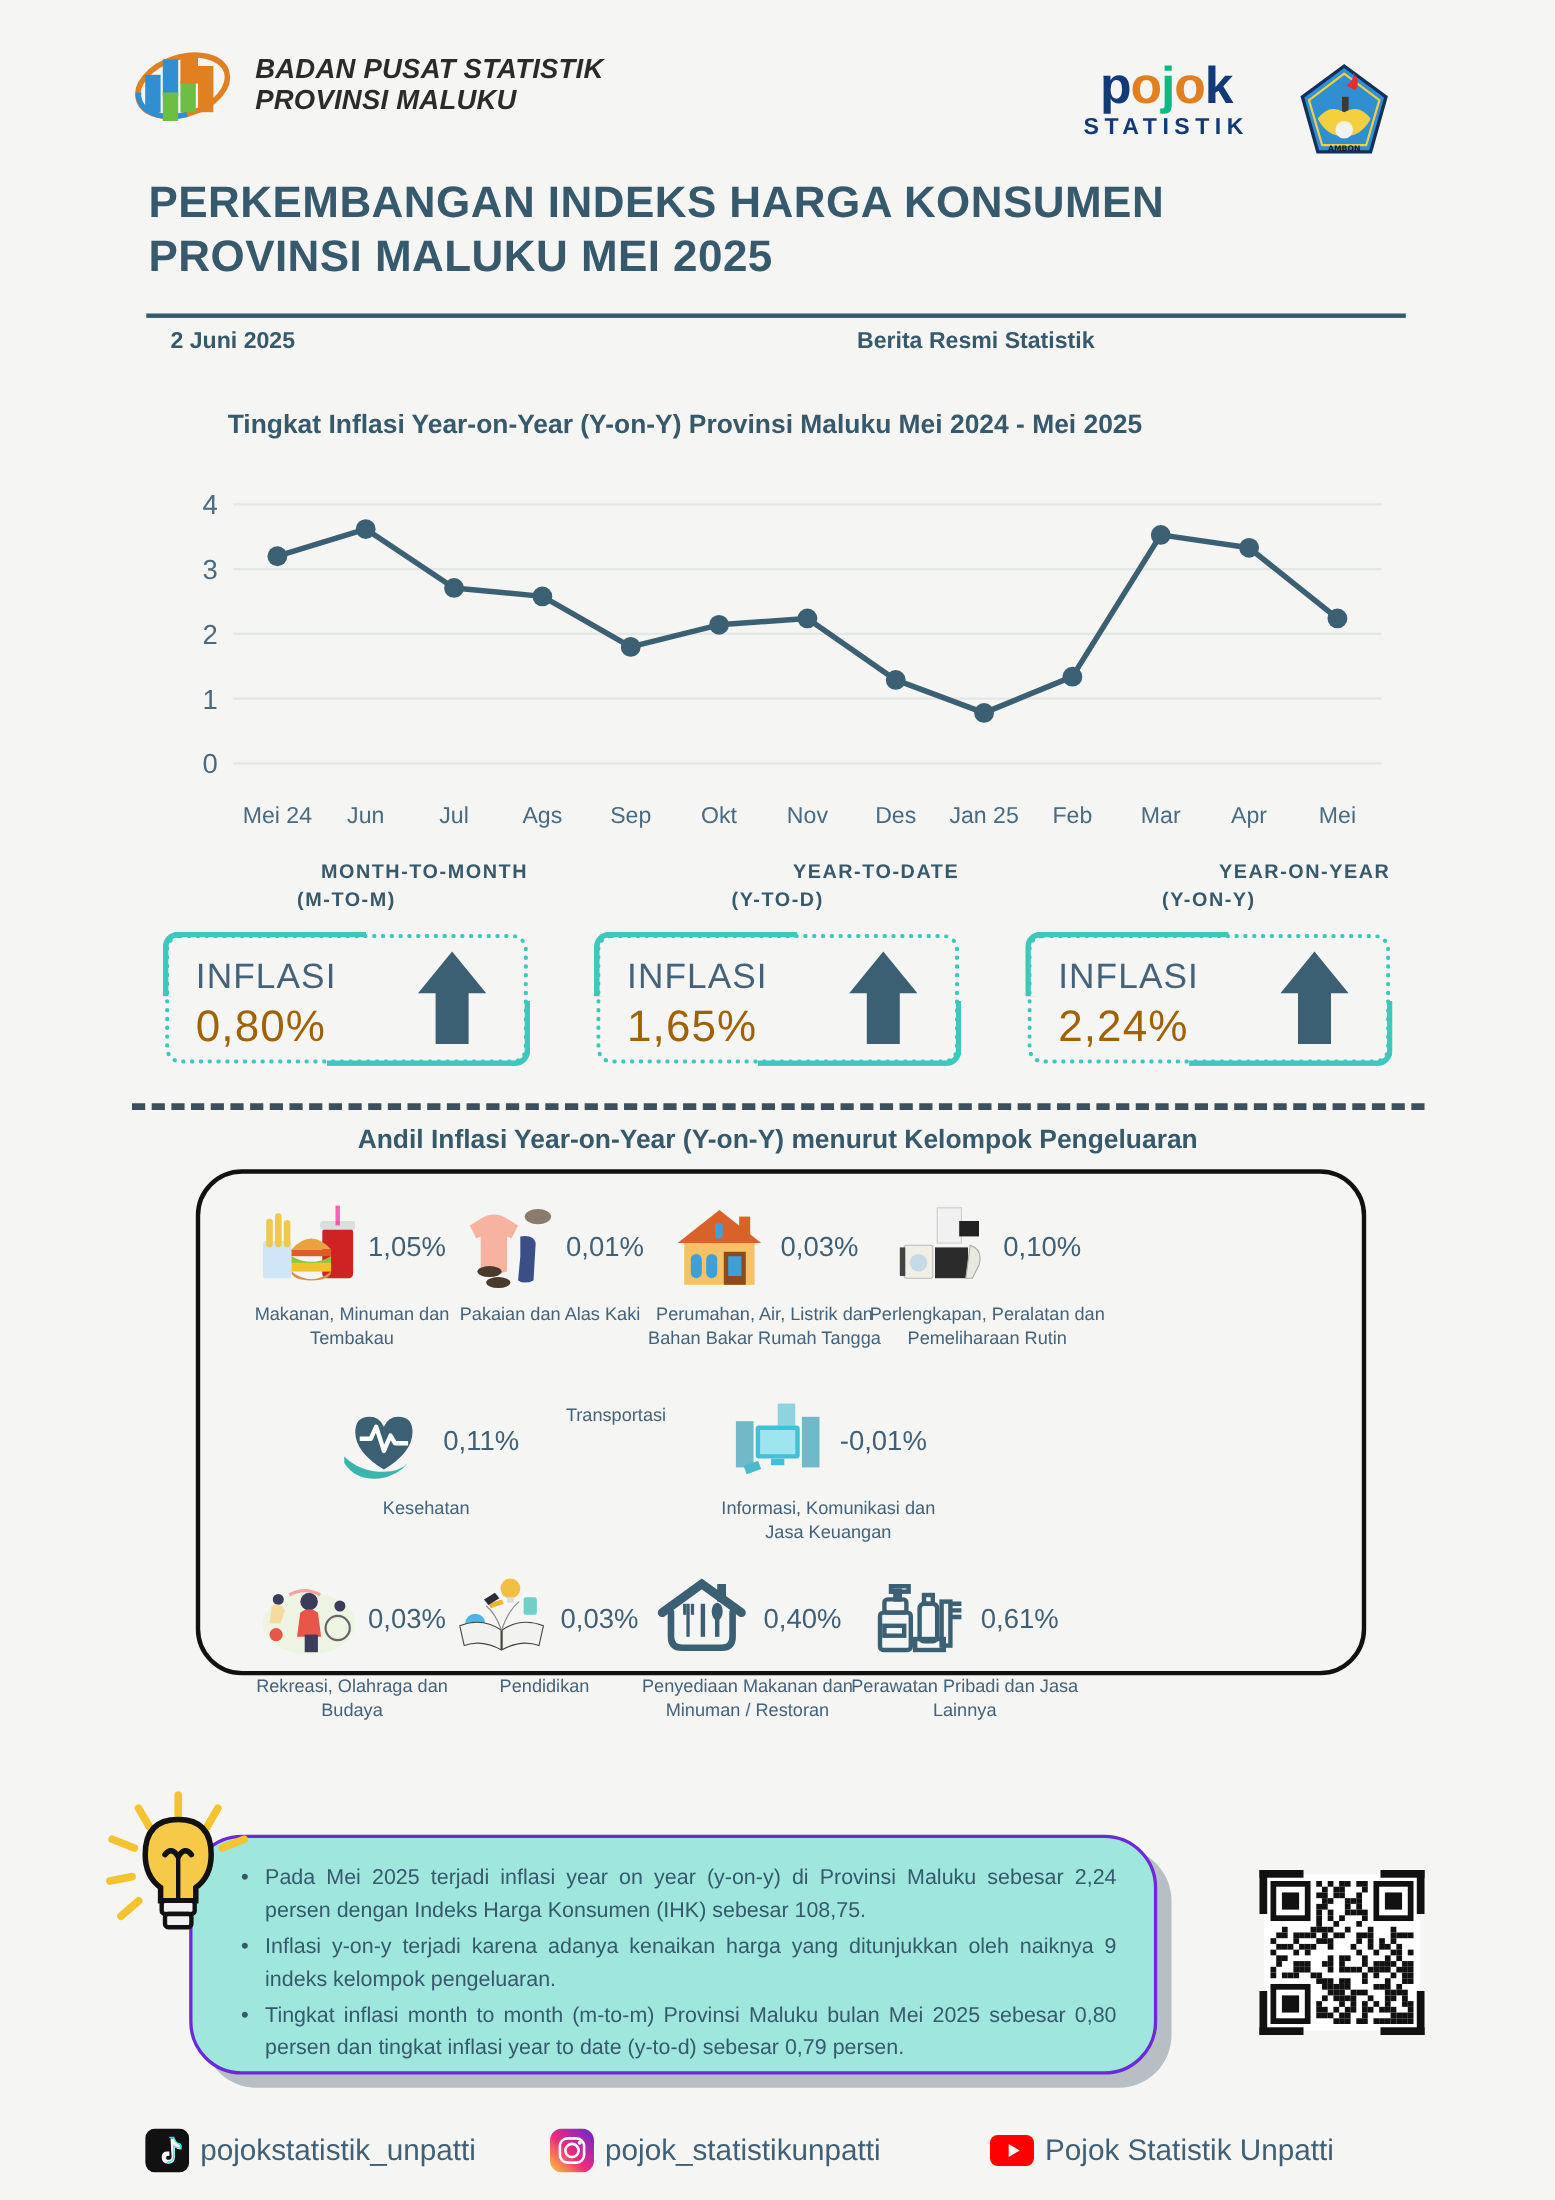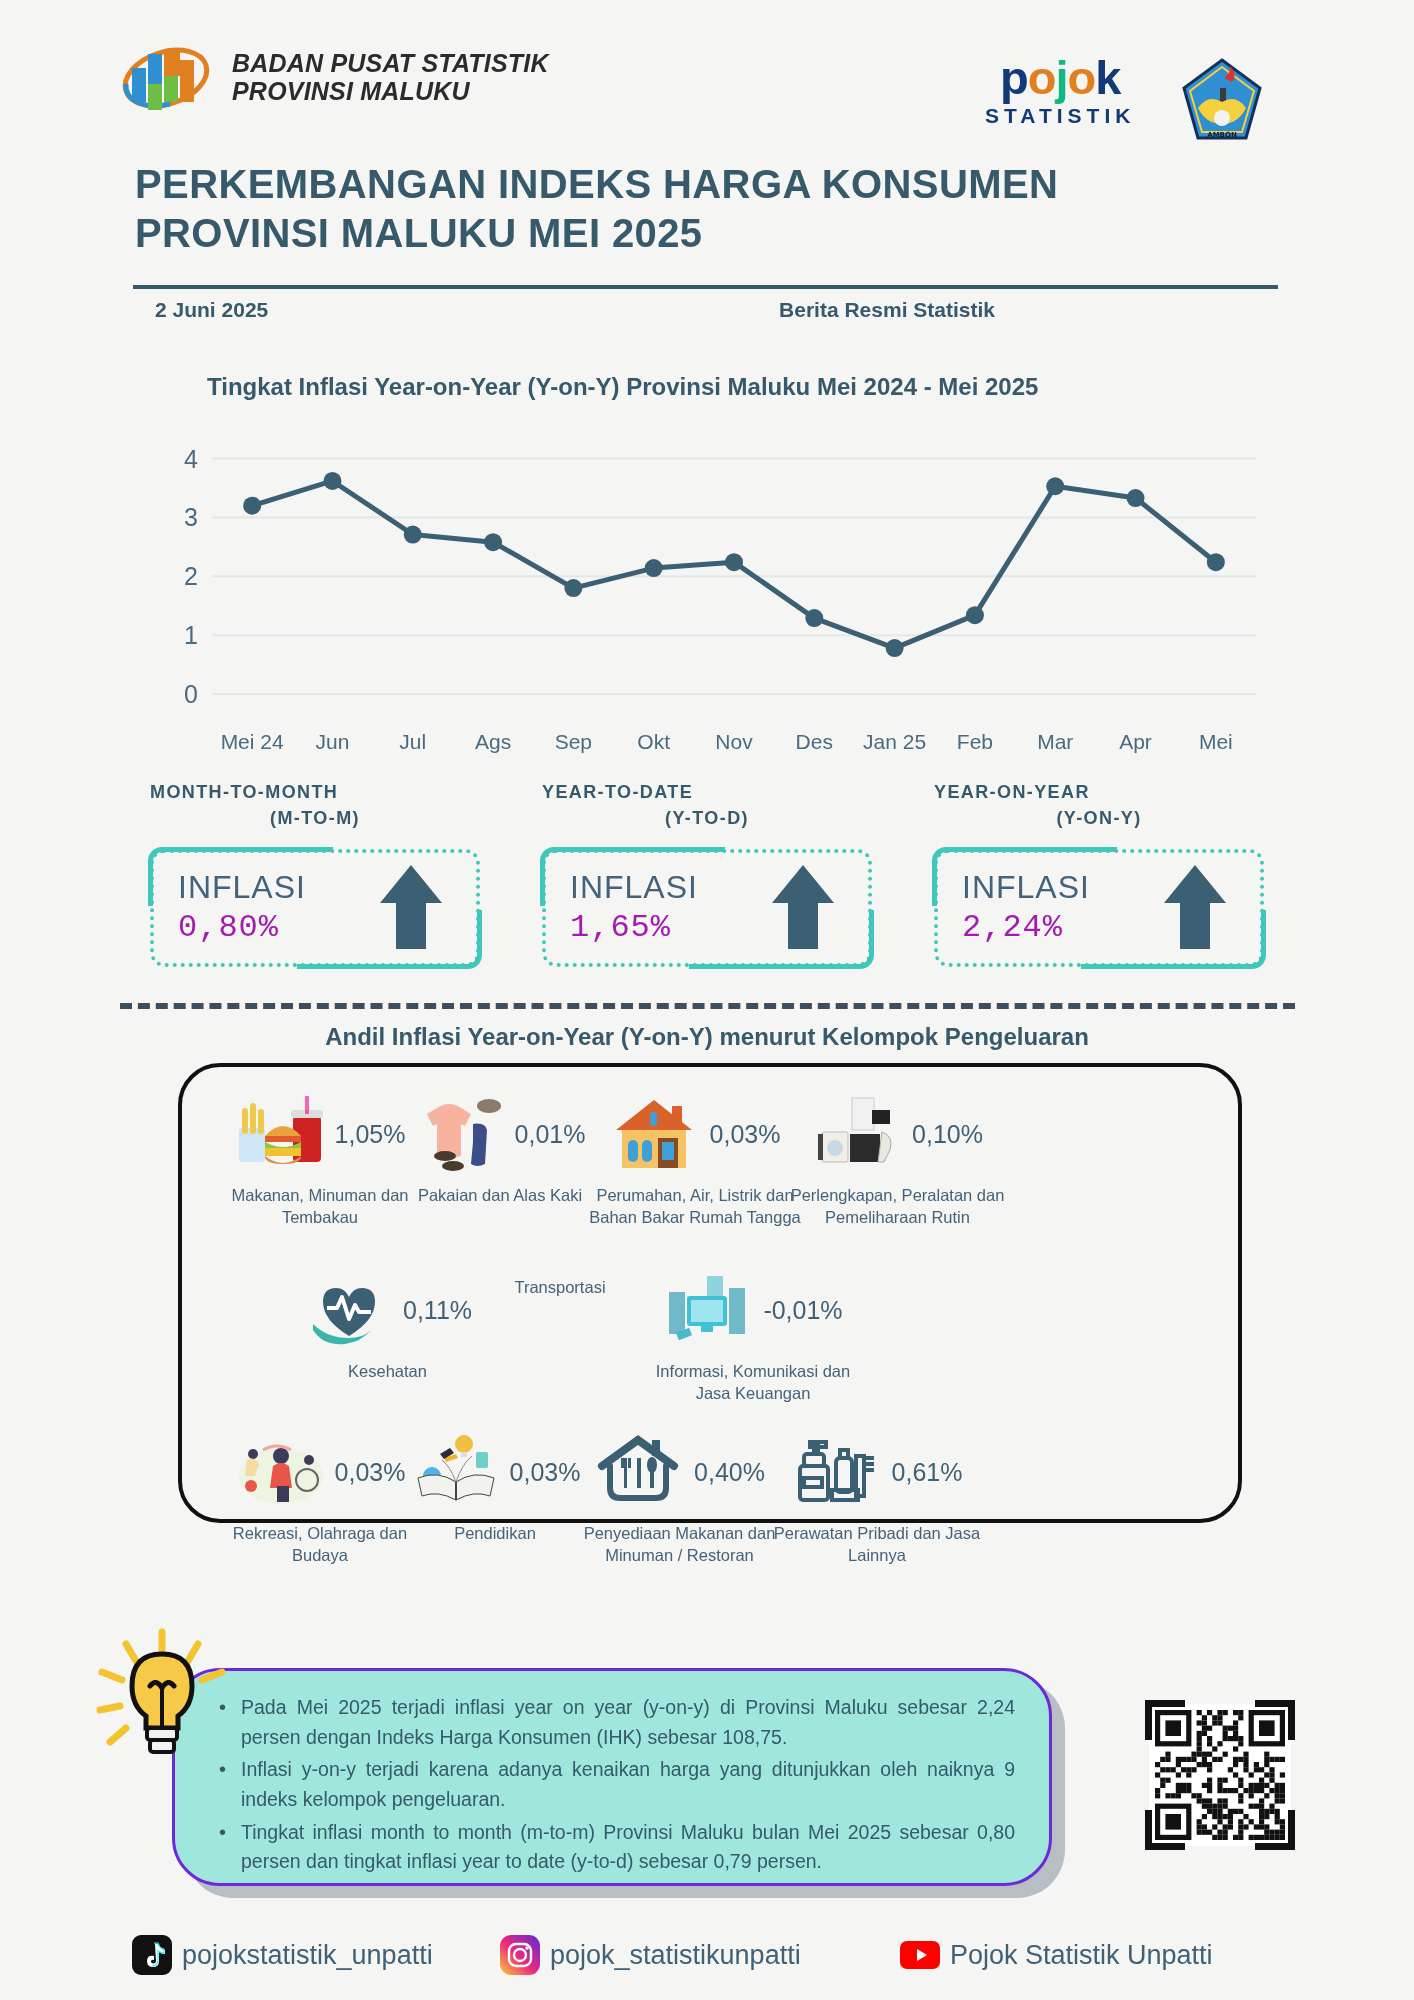--- a/index.html
+++ b/index.html
@@ -37,34 +37,34 @@
   
   .chart-title { position: absolute; left: 207px; top: 373px; font-size: 24px; font-weight: bold; color: #36596b; }
   .chart-box { position: absolute; left: 160px; top: 430px; width: 1110px; height: 310px; }
   .chart-svg { display: block; }
   .xaxis { position: absolute; left: 160px; top: 730px; width: 1110px; height: 40px; }
   .xaxis span { position: absolute; font-size: 21px; color: #4a6a80; transform: translateX(-50%); white-space: nowrap; }
 
   
   .cards { position: absolute; left: 150px; top: 782px; width: 1115px; height: 210px; }
   .card { position: absolute; width: 330px; }
-  .card-h1 { text-align: left; font-size: 18px; font-weight: bold; color: #36596b; letter-spacing: 1.4px; }
+  .card-h1 { text-align: right; font-size: 18px; font-weight: bold; color: #36596b; letter-spacing: 1.4px; }
   .card-h2 { text-align: center; font-size: 18px; font-weight: bold; color: #36596b; letter-spacing: 1.4px; margin-top: 5px; }
   .card-body { position: relative; margin-top: 20px; height: 118px; }
   .dotted-frame {
     position: absolute; inset: 0;
     border: 4px dotted #3ec7bb; border-radius: 14px;
   }
   .corner-tl, .corner-br {
     position: absolute; border: 5px solid #3ec7bb; width: 56%; height: 50%;
   }
   .corner-tl { left: -2px; top: -2px; border-right: none; border-bottom: none; border-radius: 14px 0 0 0; }
   .corner-br { right: -2px; bottom: -2px; border-left: none; border-top: none; border-radius: 0 0 14px 0; }
   .card-label { position: absolute; left: 28px; top: 18px; font-size: 32px; color: #44637a; letter-spacing: 1px; line-height: 1.28; }
-  .card-val { font-size: 32px; color: #a21caf; letter-spacing: 1px; font-family: Liberation Mono, monospace; }
+  .card-val { font-size: 40px; color: #a16207; letter-spacing: 1px; }
   .arrow-up { position: absolute; right: 36px; top: 14px; width: 66px; height: 88px; }
 
   .dash-div { position: absolute; left: 120px; top: 1003px; width: 1175px; height: 0; border-top: 6px dashed #3d4f5c; }
 
   
   .andil-title { position: absolute; left: 0; top: 1023px; width: 1414px; text-align: center; font-size: 24px; font-weight: bold; color: #36596b; }
   .andil-box { position: absolute; left: 178px; top: 1063px; width: 1064px; height: 460px; border: 4px solid #111; border-radius: 42px; }
   .cell { position: absolute; text-align: center; }
   .cell-top { display: flex; align-items: center; justify-content: center; gap: 8px; height: 84px; }
   .cell-icon { width: 92px; height: 80px; display: flex; align-items: center; justify-content: center; }

